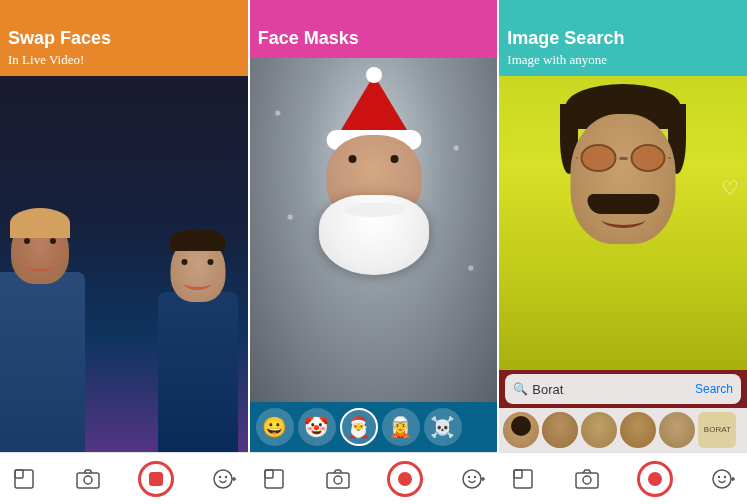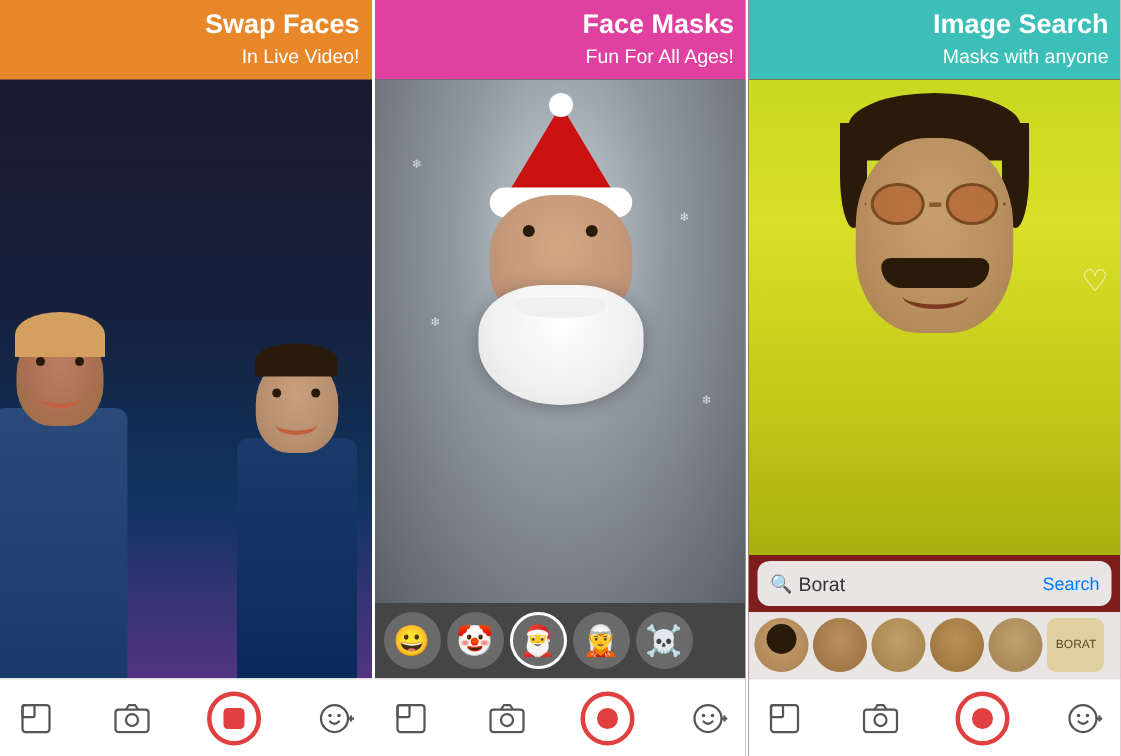--- a/index.html
+++ b/index.html
@@ -15,54 +15,55 @@
 
     .panel {
       flex: 1;
       display: flex;
       flex-direction: column;
       overflow: hidden;
       position: relative;
     }
 
     .panel-header {
-      padding: 6px 8px 8px;
-      text-align: right;
+      padding: 28px 8px 8px;
+      text-align: left;
       flex-shrink: 0;
     }
 
     .panel-header .title {
       font-size: 18px;
       font-weight: 700;
       color: #fff;
       display: block;
       line-height: 1.2;
     }
 
     .panel-header .subtitle {
       font-size: 13px;
       font-weight: 400;
       color: #fff;
       display: block;
       margin-top: 2px;
+      font-family: Liberation Serif, serif;
     }
 
     .panel-image {
       flex: 1;
       position: relative;
       overflow: hidden;
       background: #555;
     }
 
     
     .panel-1 { background: #e8872a; }
     .panel-1 .panel-header { background: #e8872a; }
 
     
-    .panel-2 { background: #737373; border-left: 2px solid #fff; border-right: 2px solid #fff; }
+    .panel-2 { background: #0ea5e9; border-left: 2px solid #fff; border-right: 2px solid #fff; }
     .panel-2 .panel-header { background: #e040a0; }
 
     
     .panel-3 { background: #7f1d1d; }
     .panel-3 .panel-header { background: #3cbfb8; }
 
     
     .toolbar {
       background: #fff;
       padding: 8px 10px;
@@ -413,21 +414,20 @@
         <line x1="20" y1="12" x2="24" y2="12" stroke="#555" stroke-width="1.5"></line>
         <line x1="22" y1="10" x2="22" y2="14" stroke="#555" stroke-width="1.5"></line>
       </svg>
     </div>
   </div>
 </div>
 
 <div class="panel panel-2">
   <div class="panel-header">
     <span class="title">Face Masks</span>
-    <span class="subtitle">Fun For All Ages!</span>
   </div>
   <div class="panel-image">
     <div class="santa-bg"></div>
 
     <span class="snowflake" style="top:15%;left:10%">❄</span>
     <span class="snowflake" style="top:25%;left:82%">❄</span>
     <span class="snowflake" style="top:45%;left:15%">❄</span>
     <span class="snowflake" style="top:60%;left:88%">❄</span>
 
     <div style="position:absolute;top:5%;left:50%;transform:translateX(-50%);width:140px;height:230px;">
@@ -487,21 +487,21 @@
         <line x1="20" y1="12" x2="24" y2="12" stroke="#555" stroke-width="1.5"></line>
         <line x1="22" y1="10" x2="22" y2="14" stroke="#555" stroke-width="1.5"></line>
       </svg>
     </div>
   </div>
 </div>
 
 <div class="panel panel-3">
   <div class="panel-header">
     <span class="title">Image Search</span>
-    <span class="subtitle">Masks with anyone</span>
+    <span class="subtitle">Image with anyone</span>
   </div>
   <div class="panel-image">
     <div style="position:absolute;inset:0;background:linear-gradient(to bottom, #c8d820 0%,#d8e028 30%,#c0c818 70%,#a8b010 100%);"></div>
 
     <div style="position:absolute;top:3%;left:50%;transform:translateX(-50%);width:150px;height:200px;">
 
       <div style="position:absolute;top:0;left:50%;transform:translateX(-50%);width:115px;height:45px;background:#2a1a0a;border-radius:50% 50% 0 0;"></div>
 
       <div style="position:absolute;top:20px;left:12px;width:18px;height:70px;background:#2a1a0a;border-radius:0 0 50% 50%;"></div>
       <div style="position:absolute;top:20px;right:12px;width:18px;height:70px;background:#2a1a0a;border-radius:0 0 50% 50%;"></div>

